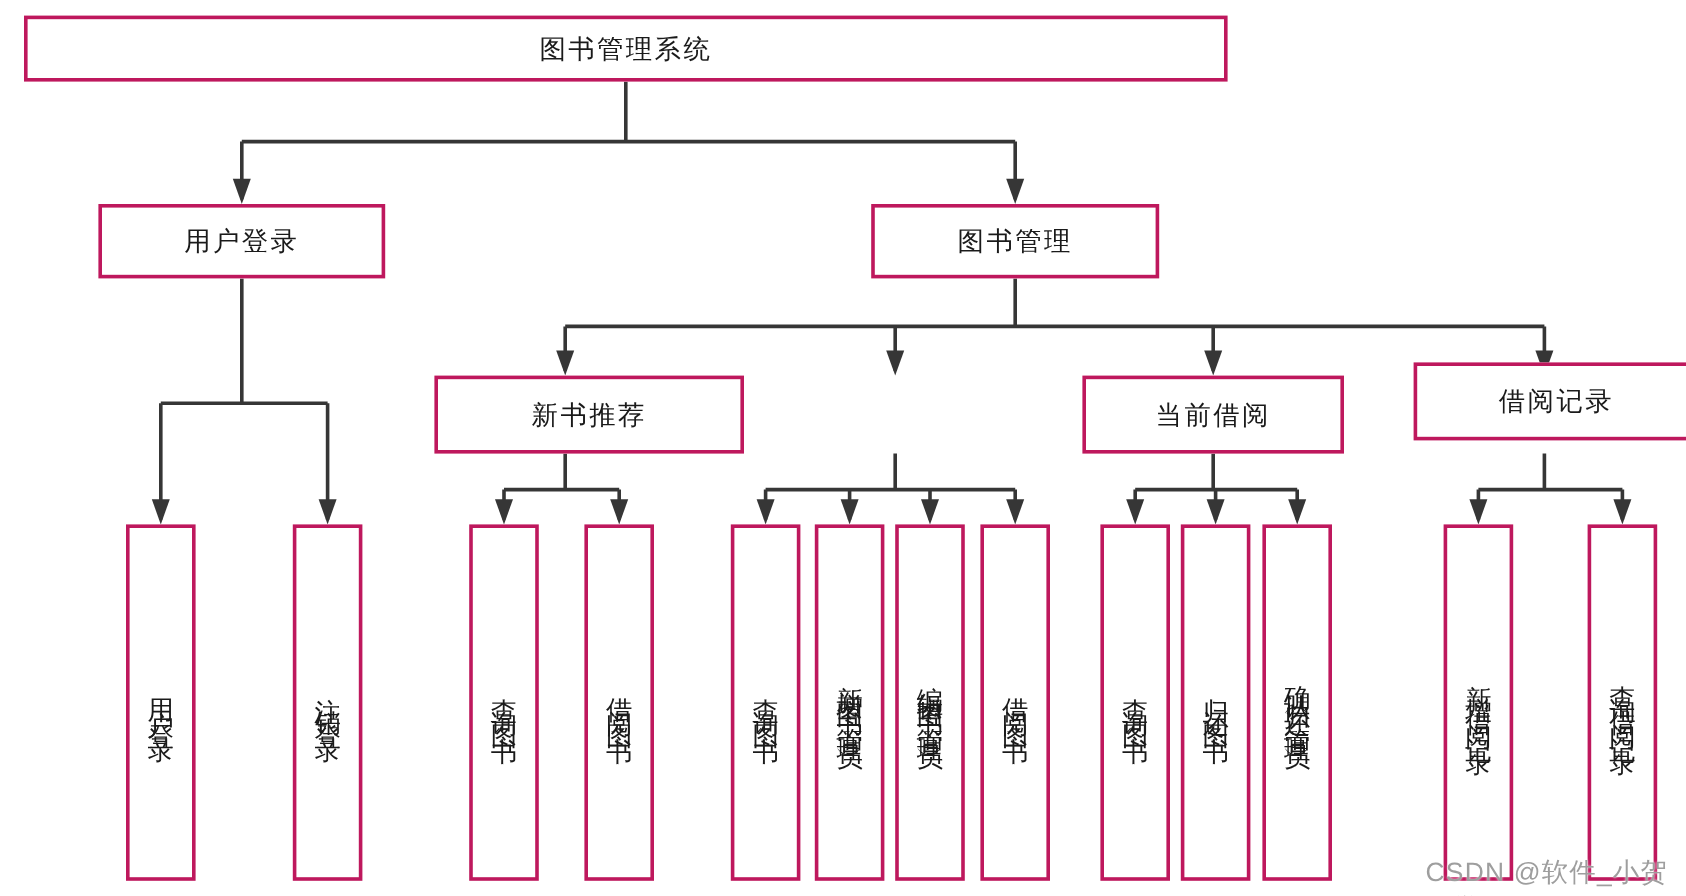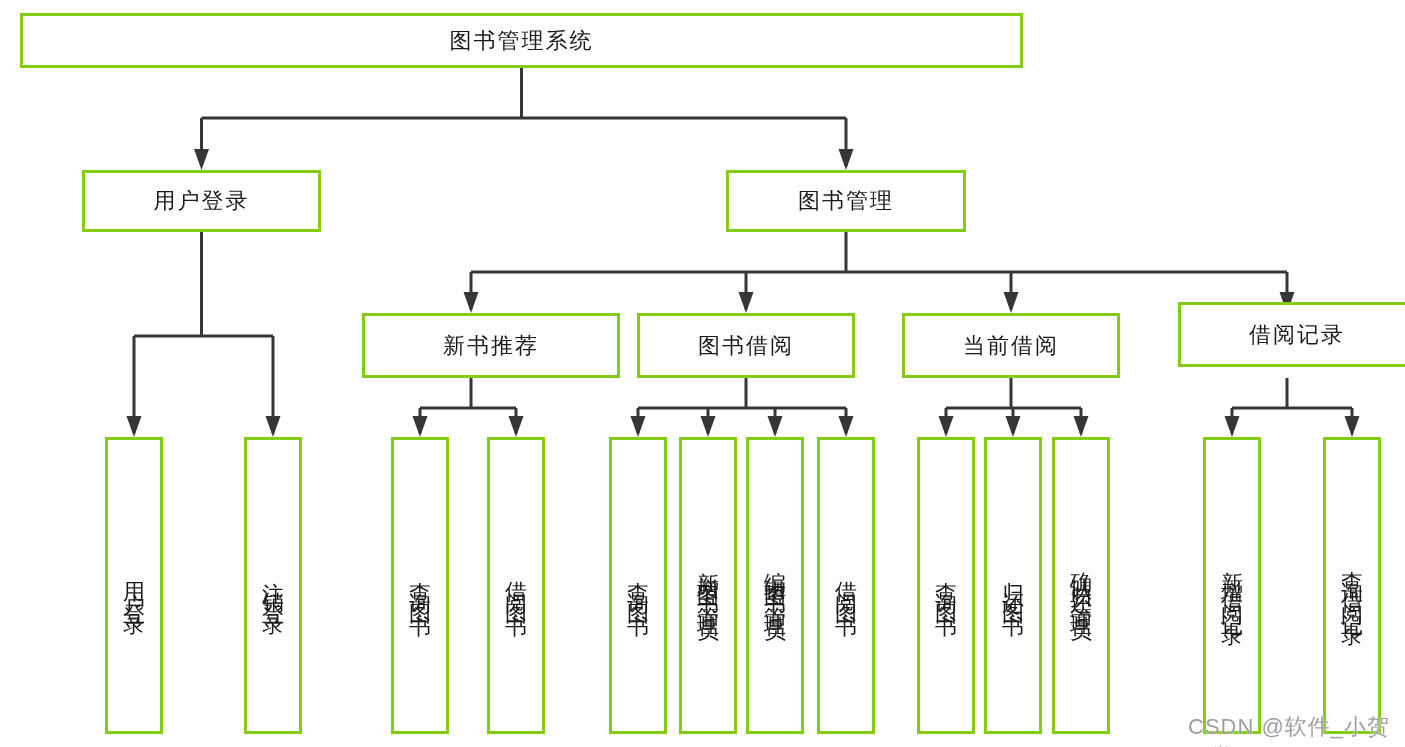--- a/index.html
+++ b/index.html
@@ -13,21 +13,21 @@
   }
   #connectors {
     position: absolute;
     left: 0; top: 0;
     width: 1405px; height: 747px;
   }
   .box {
     position: absolute;
     box-sizing: border-box;
     background: #ffffff;
-    border: 3px solid #84cc16;
+    border: 3px solid #be185d;
     display: flex;
     align-items: center;
     justify-content: center;
     font-size: 22px;
     color: #1a1a1a;
     letter-spacing: 2px;
     white-space: nowrap;
   }
   .vbox {
     writing-mode: vertical-rl;
@@ -91,21 +91,20 @@
       <polygon points="1344.5,416 1359.5,416 1352,437"></polygon>
     </g>
   </svg>
 
   <div class="box" style="left:20px; top:13px; width:1003px; height:55px;">图书管理系统</div>
 
   <div class="box" style="left:82px; top:170px; width:239px; height:62px;">用户登录</div>
   <div class="box" style="left:726px; top:170px; width:240px; height:62px;text-align:center;">图书管理</div>
 
   <div class="box" style="left:362px; top:313px; width:258px; height:65px;">新书推荐</div>
-  <div class="box" style="left:637px; top:313px; width:218px; height:65px;">图书借阅</div>
   <div class="box" style="left:902px; top:313px; width:218px; height:65px;text-align:right;">当前借阅</div>
   <div class="box" style="left:1178px; top:302px; width:238px; height:65px;">借阅记录</div>
 
   <div class="box vbox" style="left:105px; top:437px; width:58px; height:297px;">用户登录</div>
   <div class="box vbox" style="left:244px; top:437px; width:58px; height:297px;">注销登录</div>
 
   <div class="box vbox" style="left:391px; top:437px; width:58px; height:297px;">查询图书</div>
   <div class="box vbox" style="left:487px; top:437px; width:58px; height:297px;">借阅图书</div>
 
   <div class="box vbox" style="left:609px; top:437px; width:58px; height:297px;">查询图书</div>

